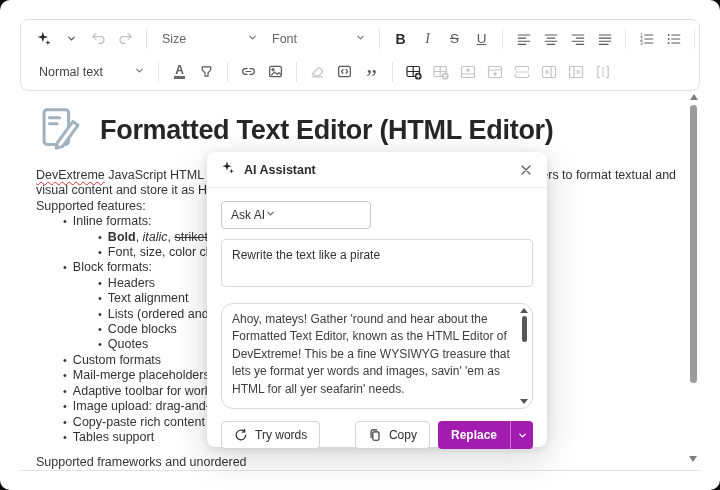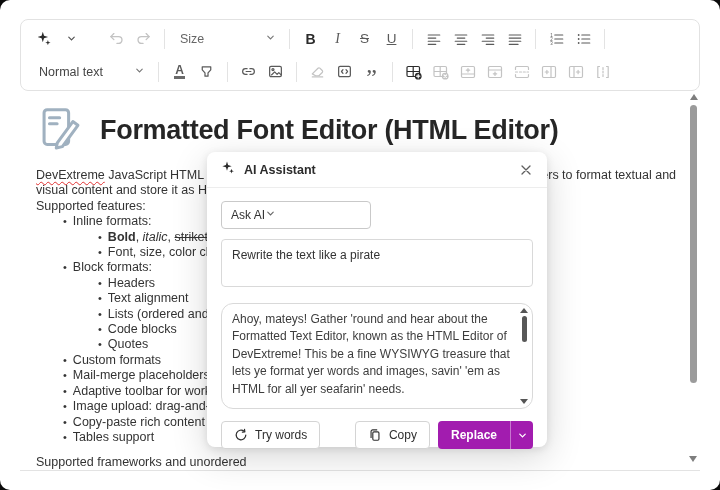--- a/index.html
+++ b/index.html
@@ -159,20 +159,28 @@
       </div>
       <span class="sep"></span>
       <div class="tdrop" style="width:110px">
         <span>Size</span>
         <span class="chev">
           <svg width="11" height="11" viewBox="0 0 12 12" fill="none" stroke="currentColor" stroke-width="1.2" stroke-linecap="round">
               <path d="M3 4.5 l3 3 3-3"></path>
             </svg>
         </span>
       </div>
+      <div class="tdrop" style="width:108px">
+        <span>Font</span>
+        <span class="chev">
+          <svg width="11" height="11" viewBox="0 0 12 12" fill="none" stroke="currentColor" stroke-width="1.2" stroke-linecap="round">
+              <path d="M3 4.5 l3 3 3-3"></path>
+            </svg>
+        </span>
+      </div>
       <span class="sep"></span>
       <div class="tbtn dark">
           <span class="glyph-b">B</span>
         </div>
       <div class="tbtn">
           <span class="glyph-i">I</span>
         </div>
       <div class="tbtn">
           <span class="glyph-s">S</span>
         </div>
@@ -372,21 +380,21 @@
 
   <div class="content">
     <div class="doc-heading">
       <span>
         <svg width="42" height="44" viewBox="0 0 24 26" fill="none" stroke="#a0b1c0" stroke-width="1.8" stroke-linecap="round" stroke-linejoin="round">
           <rect x="2" y="2.2" width="14.5" height="20.5" rx="1.8"></rect>
           <path d="M5.2 7 h6 M5.2 10.5 h4.5"></path>
           <path d="M9.8 21.8 L19 9.2 l3 2.2 L12.8 24 l-3.6.8 Z" fill="#fff"></path>
         </svg>
       </span>
-      <h1>Formatted Font Editor (HTML Editor)</h1>
+      <h1>Formatted Text Editor (HTML Editor)</h1>
     </div>
 
     <div class="body-text">
       <p><span class="squiggle">DevExtreme</span><span> JavaScript HTML Editor is a client-side WYSIWYG text editor that allows its users to format textual and visual content and store it as HTML.</span></p>
       <p>Supported features:</p>
       <ul class="lst">
         <li><span>Inline formats:</span>
           <ul class="lst">
             <li><b>Bold</b><span>, </span><i>italic</i><span>, </span><s>strikethrough</s></li>
             <li>Font, size, color changes</li>

